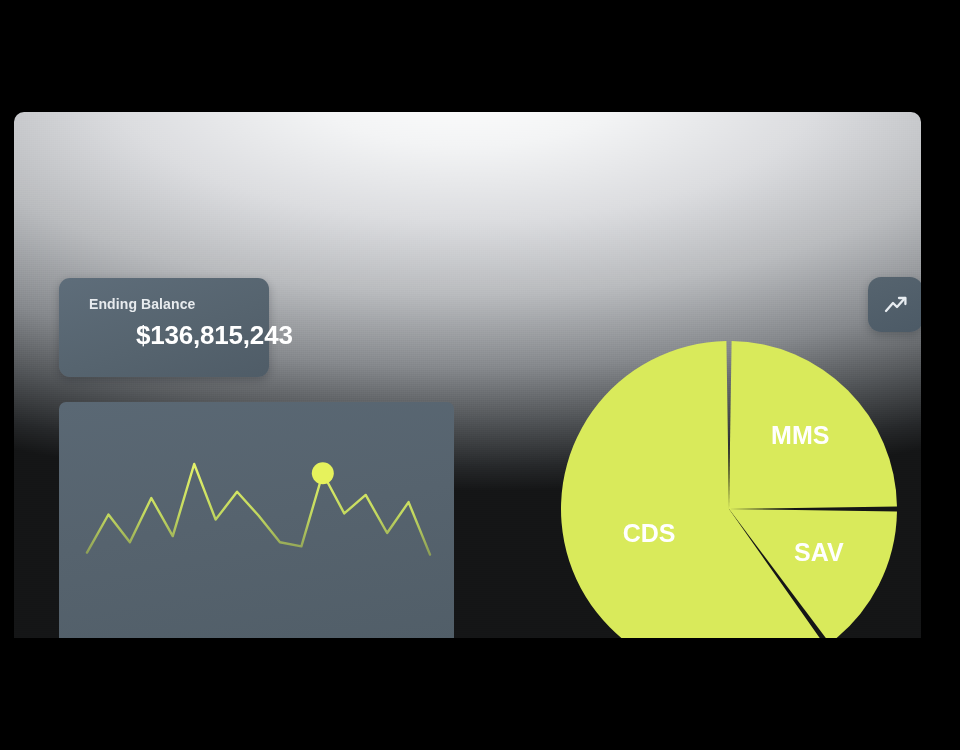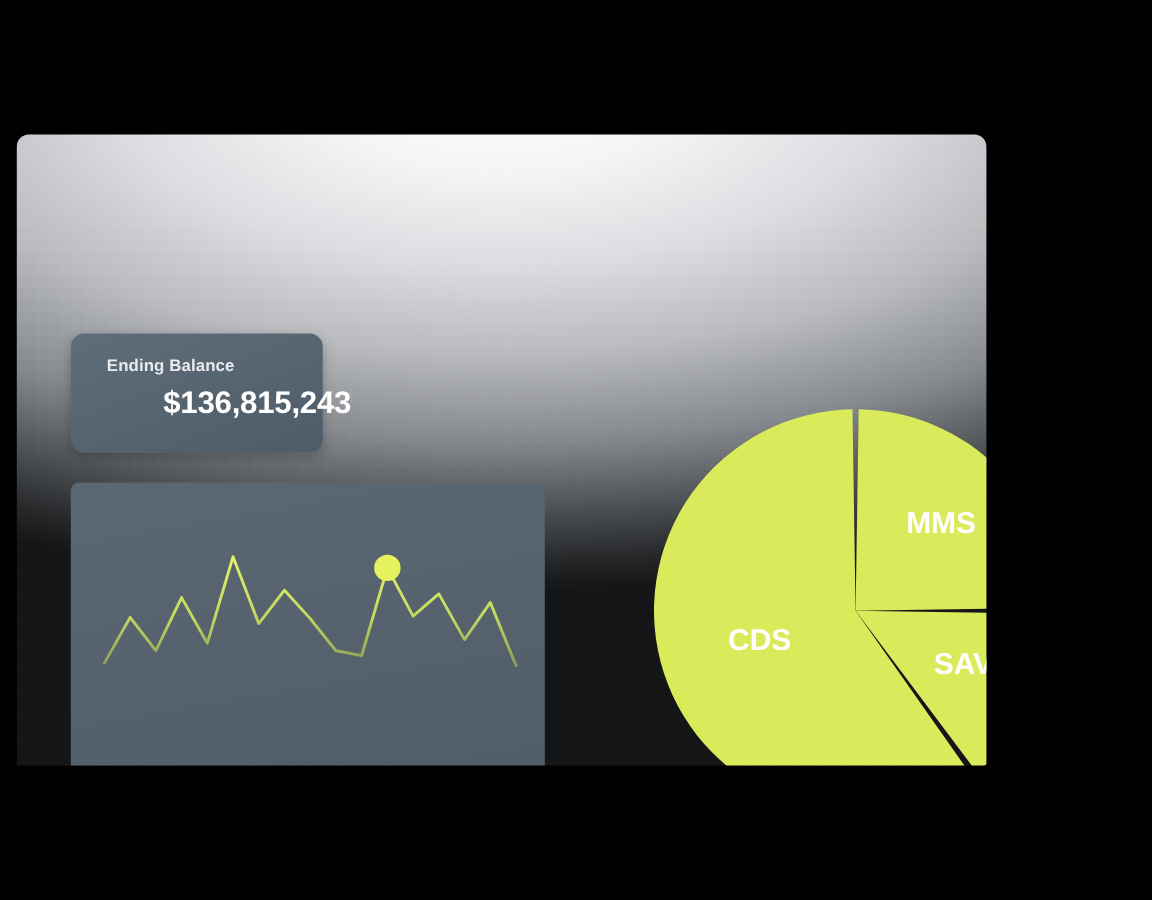--- a/index.html
+++ b/index.html
@@ -21,21 +21,21 @@
     width: 960px;
     height: 750px;
     background: #000000;
   }
 
   
   #panel {
     position: absolute;
     left: 14px;
     top: 112px;
-    width: 808px;
+    width: 907px;
     height: 526px;
     border-radius: 10px 10px 0 0;
     overflow: hidden;
     background:
       radial-gradient(115% 78% at 50% -6%,
         #ffffff 0%,
         #f3f4f5 16%,
         #dcdde0 34%,
         #b9bbbe 52%,
         #85888c 70%,
@@ -118,21 +118,21 @@
     border-radius: 7px;
     background: linear-gradient(170deg, #5a6874 0%, #56636e 48%, #515e68 100%);
     overflow: hidden;
     z-index: 3;
   }
   #chart-card svg { display: block; }
 
   
   #pie-wrap {
     position: absolute;
-    left: 524px;
+    left: 540px;
     top: 222px;
     width: 350px;
     height: 350px;
     z-index: 3;
   }
   #pie-wrap svg { display: block; }
   .pie-label {
     fill: #ffffff;
     font-family: "Liberation Sans", sans-serif;
     font-size: 25px;

